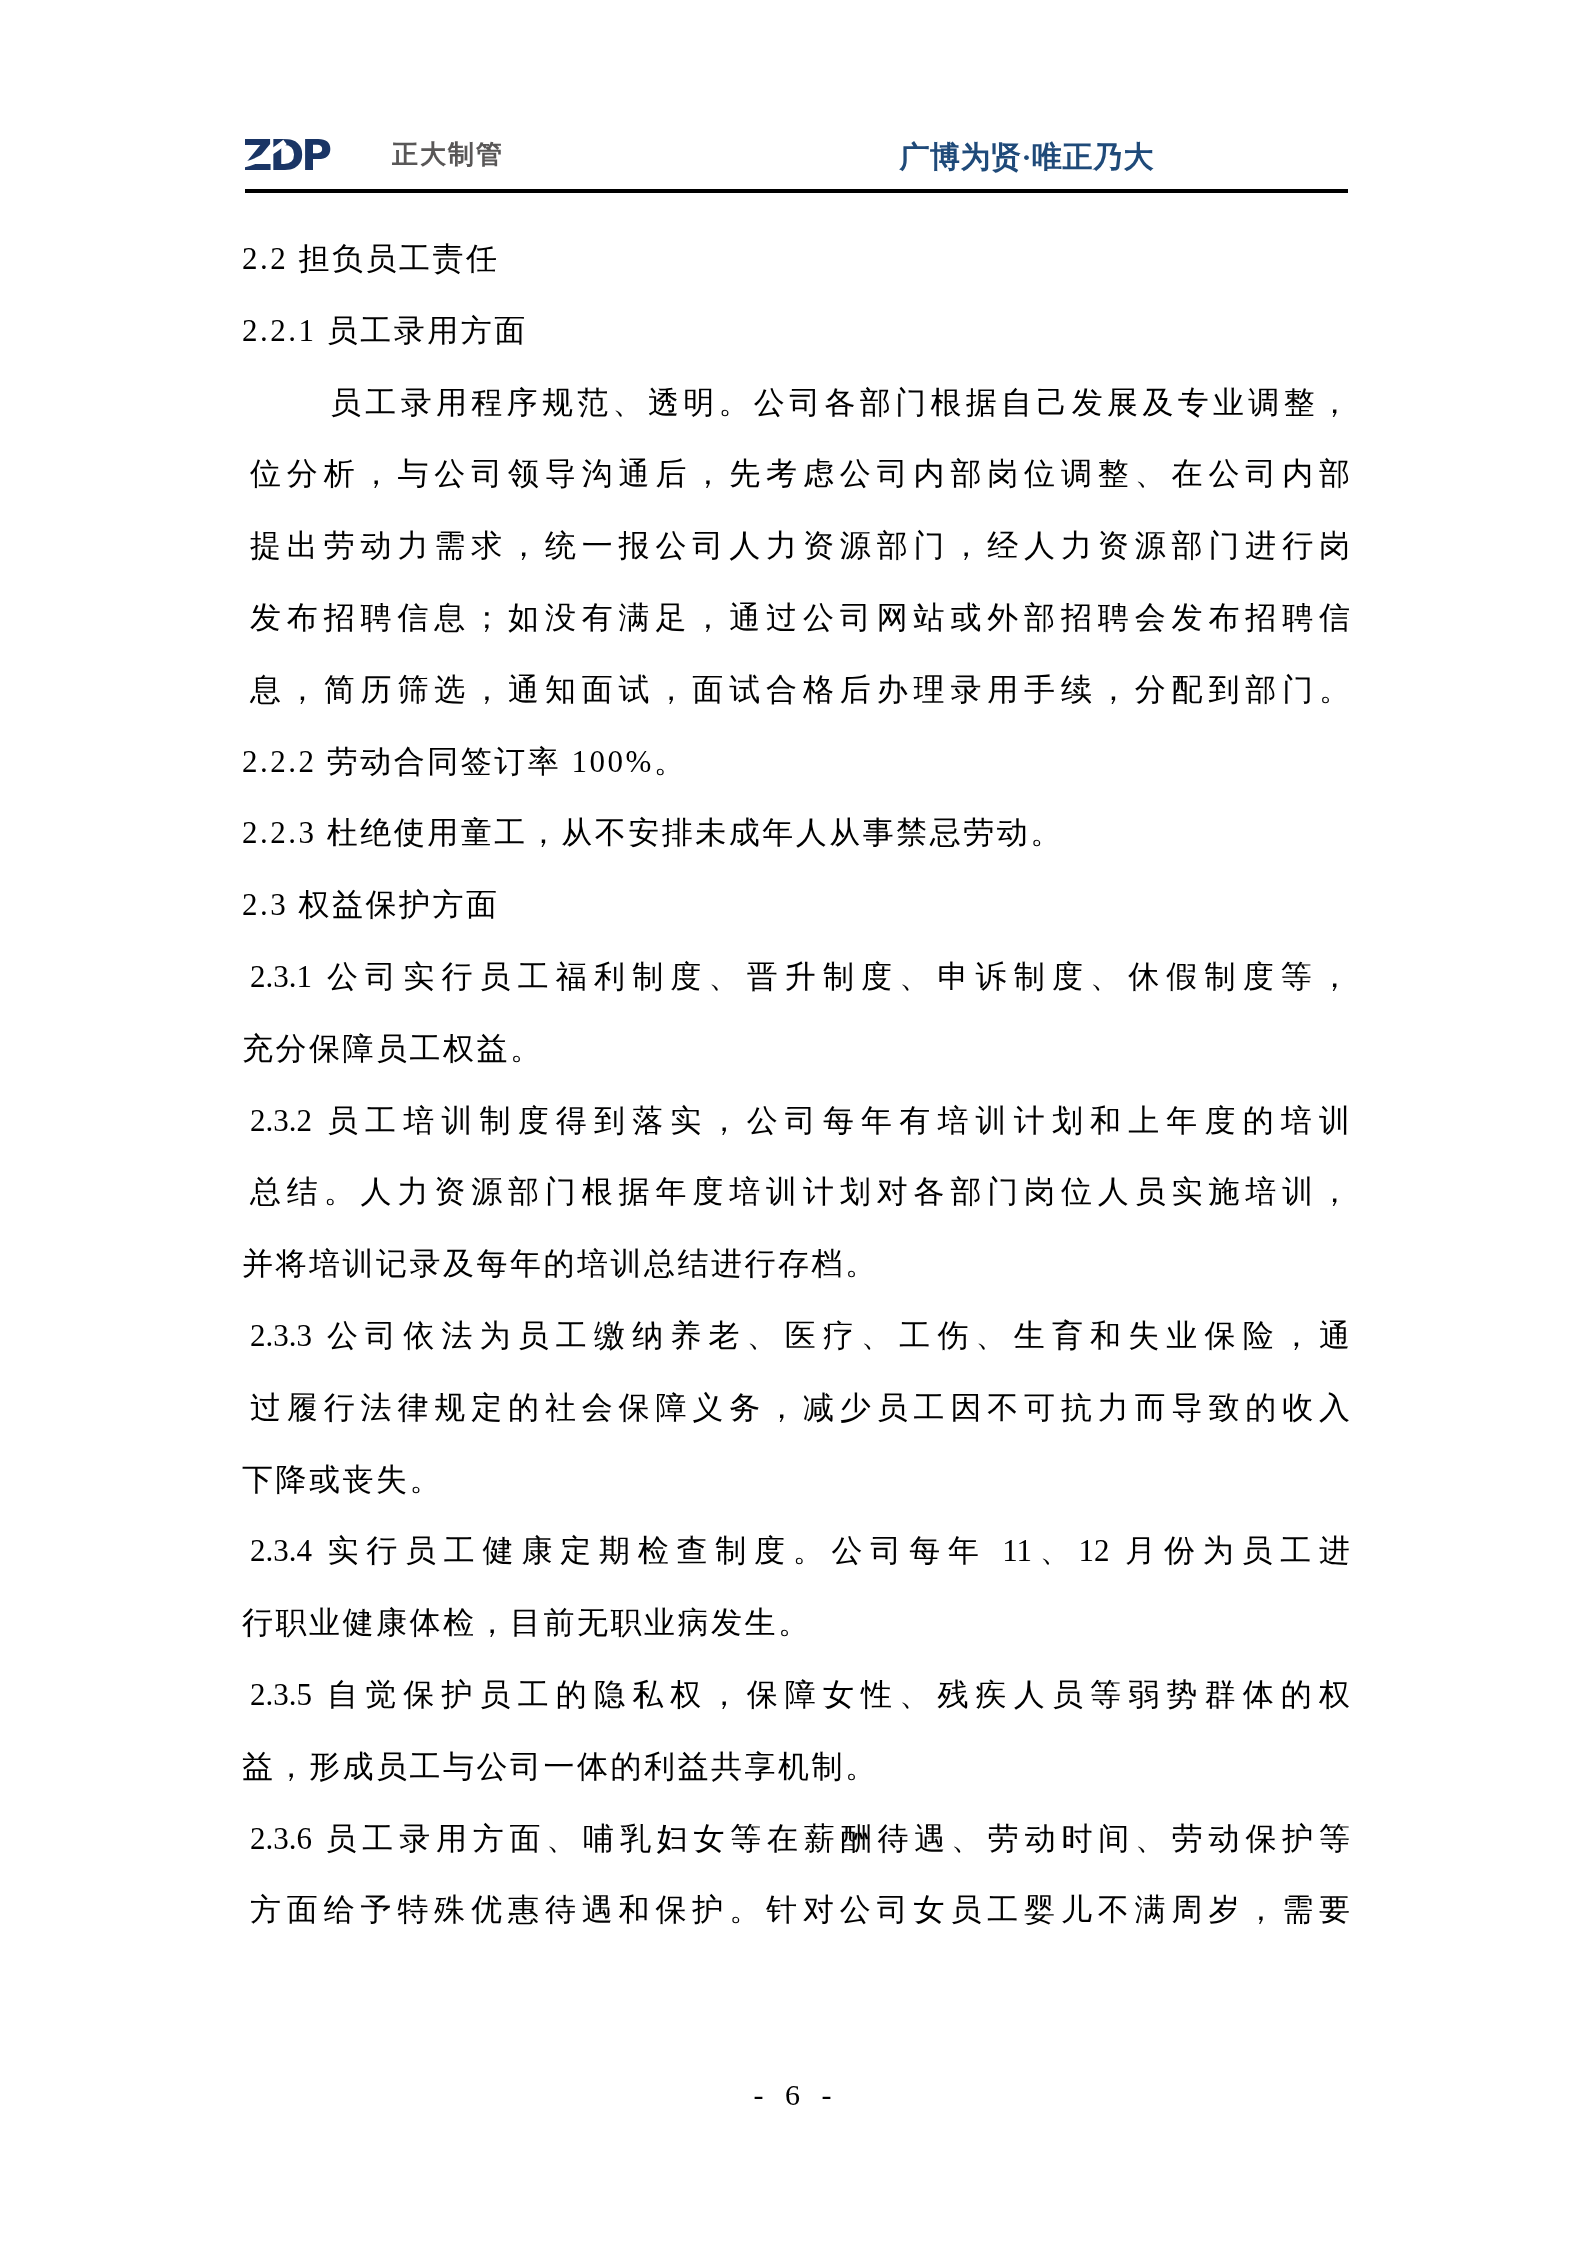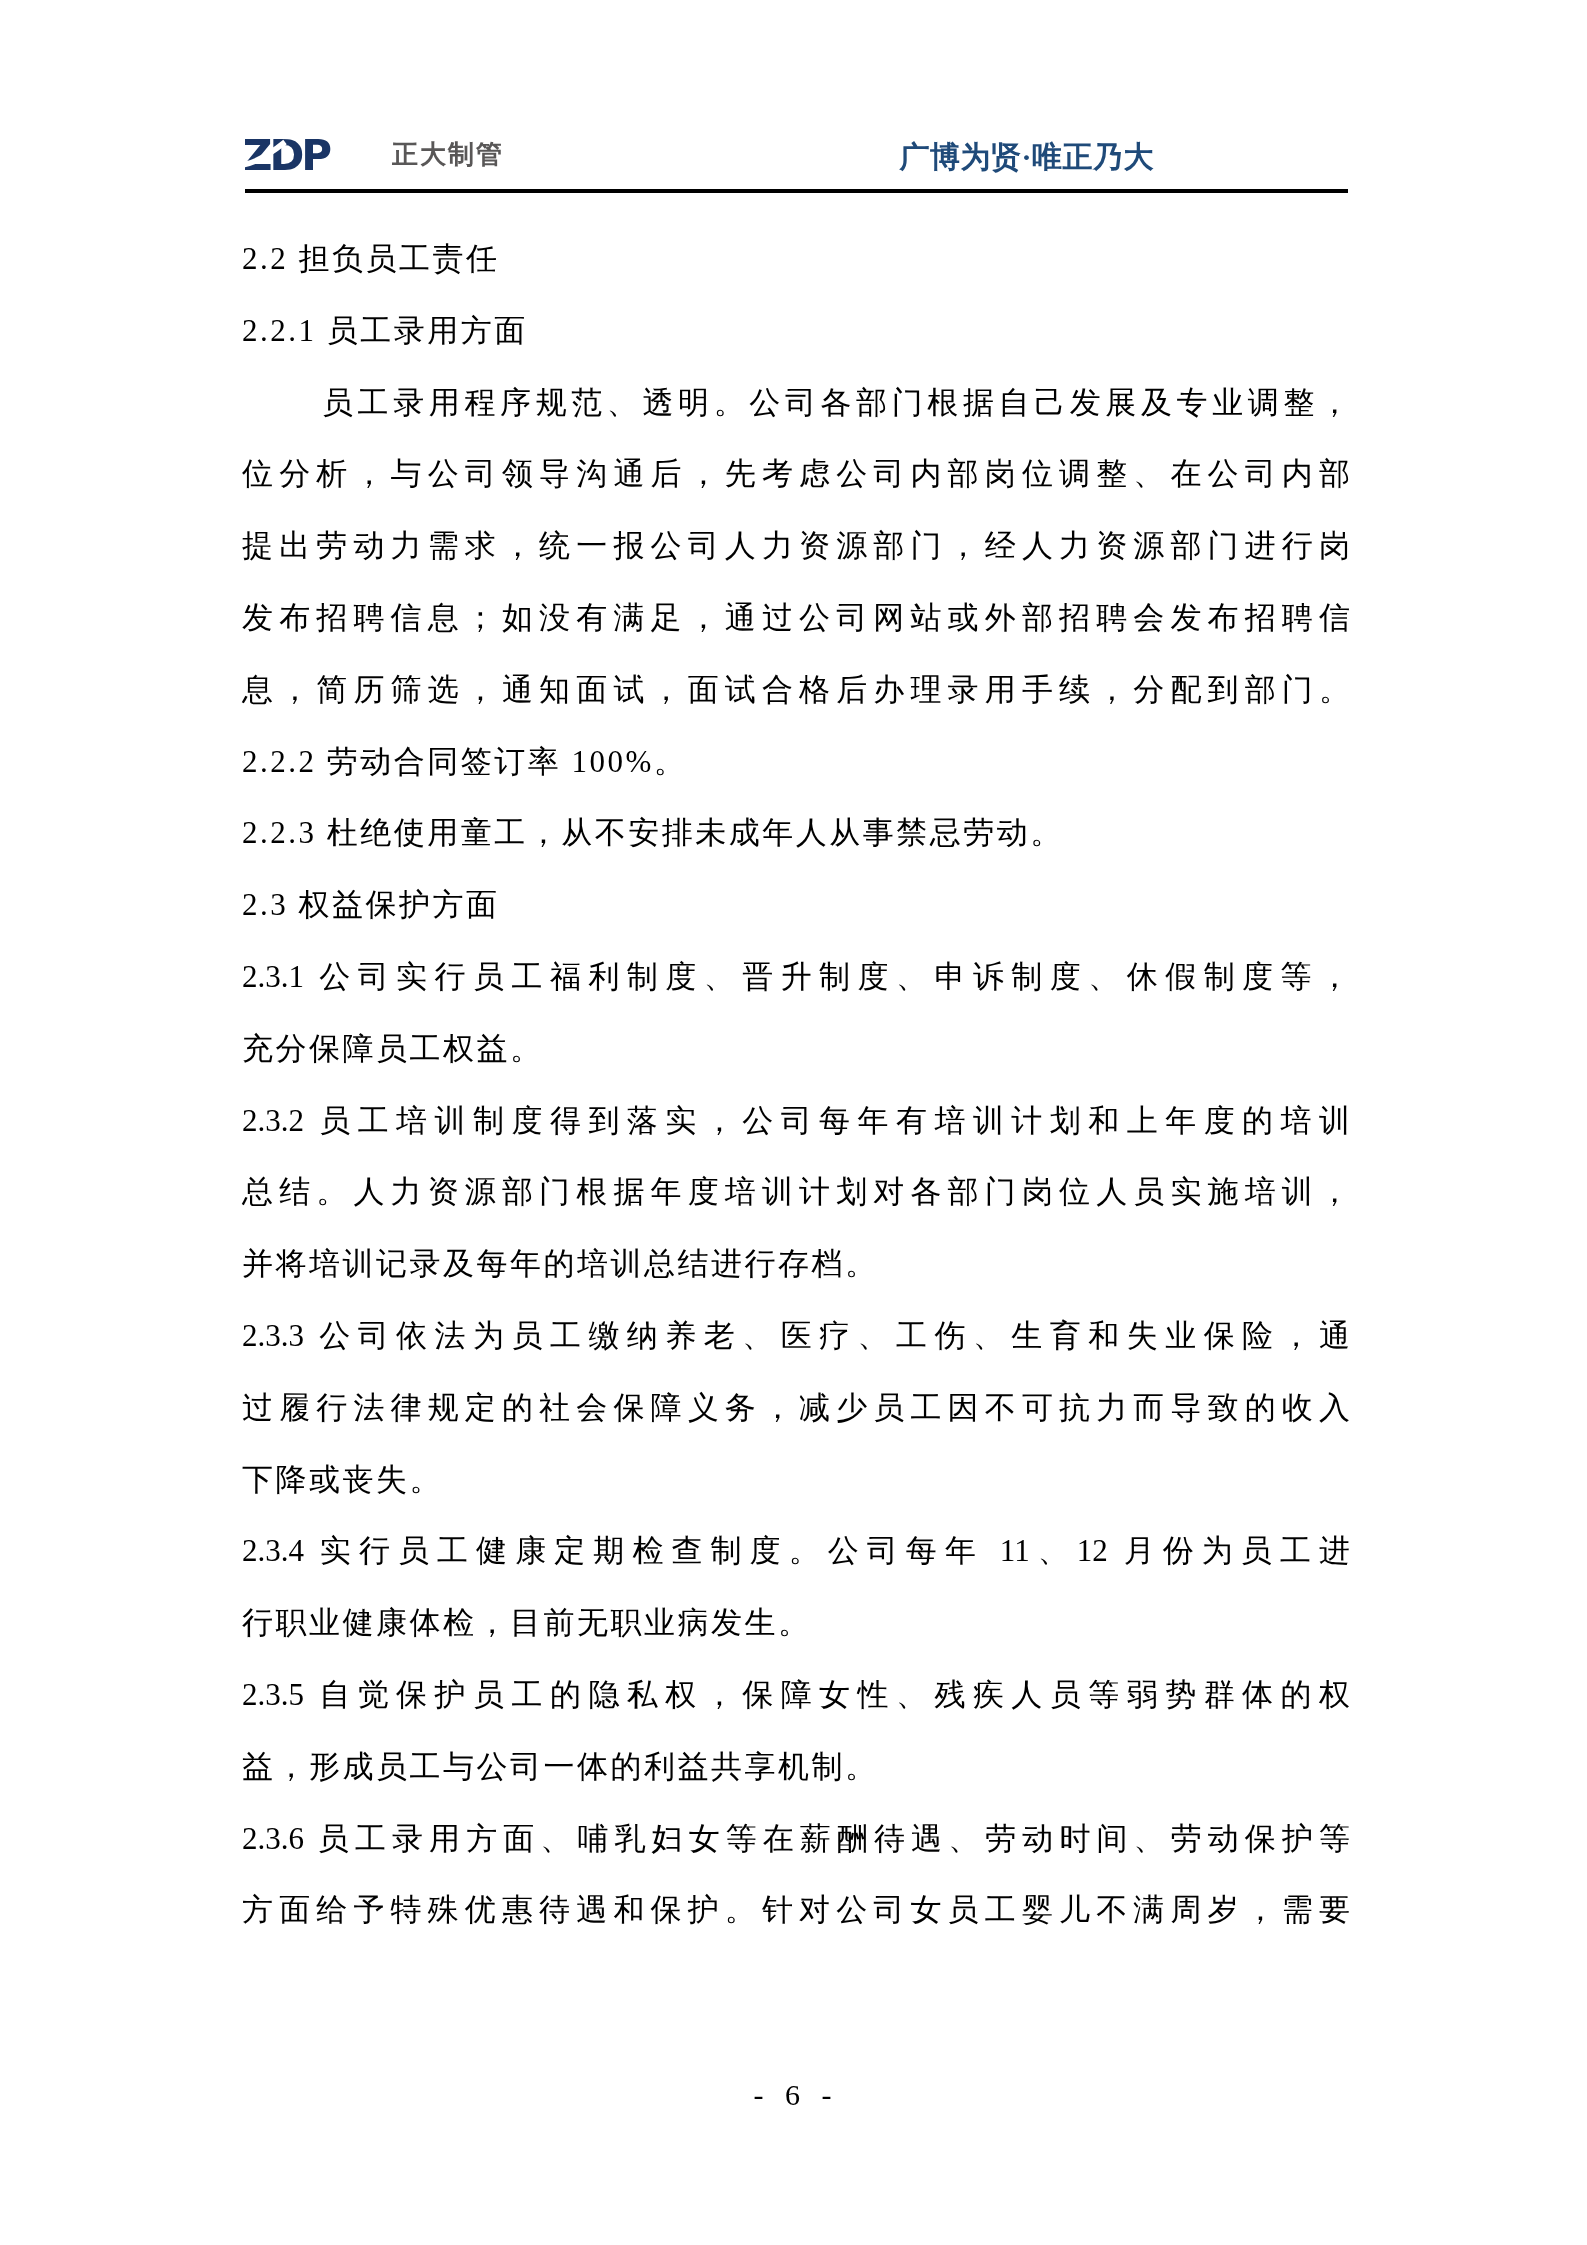--- a/index.html
+++ b/index.html
@@ -65,20 +65,21 @@
     font-size: 31px;
     color: #000000;
     letter-spacing: 2.5px;
     text-align: left;
     overflow: visible;
   }
   .line.fill {
     letter-spacing: 0;
     text-align: justify;
     text-align-last: justify;
+    margin-left: 8px;
   }
   .line.indent {
     text-indent: 80px;
   }
 
   
   .footer {
     position: absolute;
     left: 0;
     top: 2078px;

